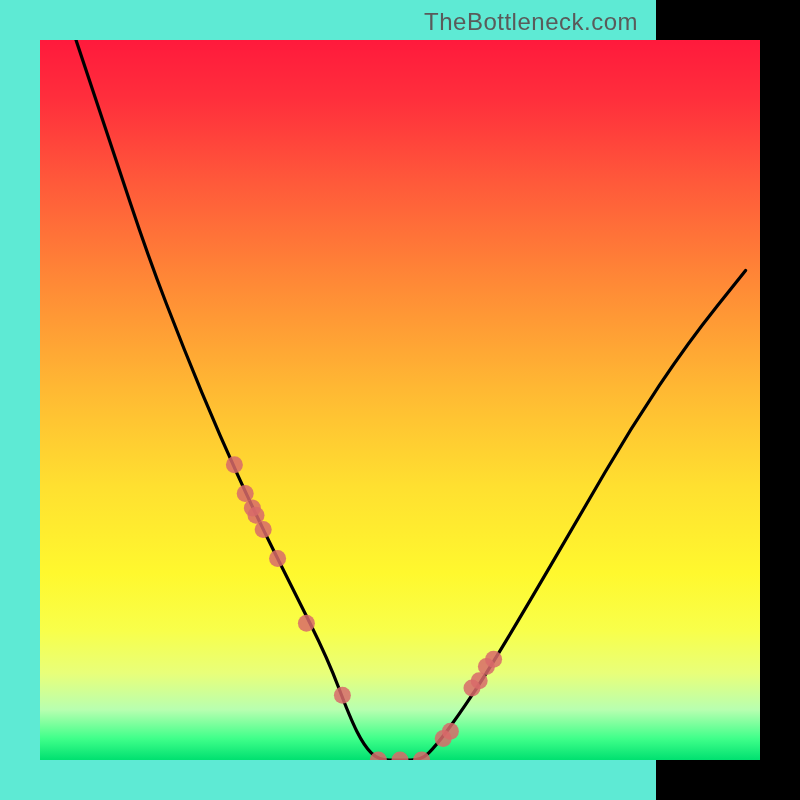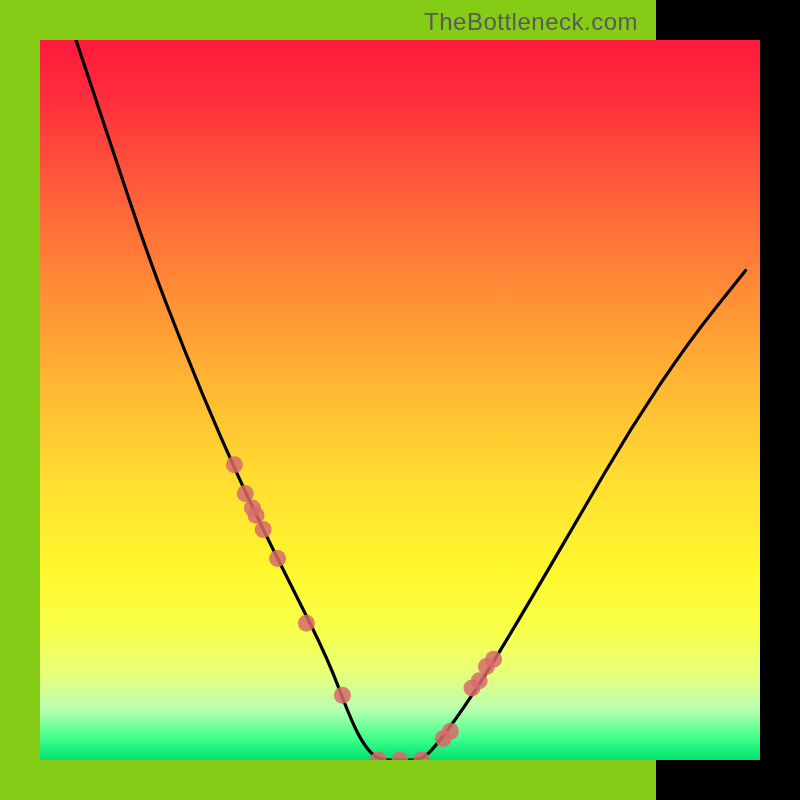--- a/index.html
+++ b/index.html
@@ -8,21 +8,21 @@
     width: 800px;
     height: 800px;
     background: #000;
     font-family: Arial, Helvetica, sans-serif;
     overflow: hidden;
   }
   .outer {
     position: relative;
     width: 656px;
     height: 800px;
-    background: #84cc16;
+    background: #5eead4;
   }
   .watermark {
     position: absolute;
     top: 8px;
     right: 18px;
     color: #5a5a5a;
     font-size: 24px;
     font-weight: 400;
     letter-spacing: 0.5px;
     z-index: 5;

